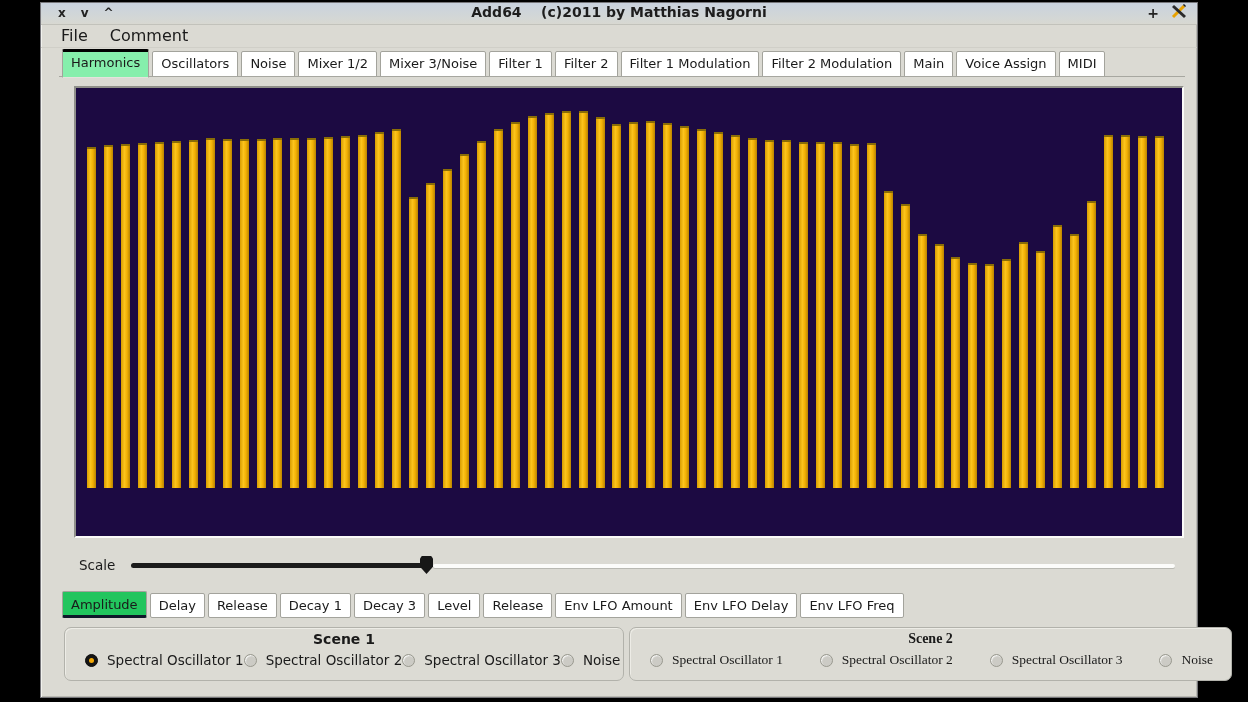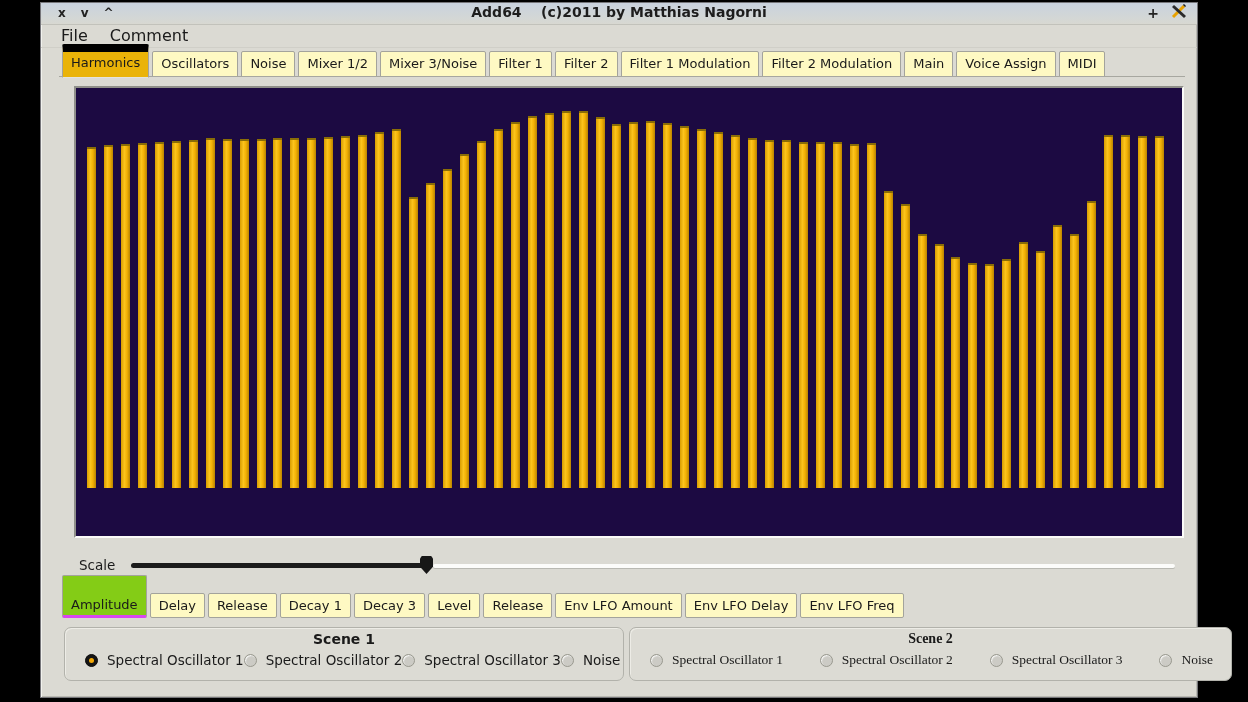--- a/index.html
+++ b/index.html
@@ -25,30 +25,30 @@
   .plus{font-weight:bold;font-size:14px;color:#222;}
   
   .menubar{position:absolute;left:0;top:21px;right:0;height:23px;display:flex;align-items:center;padding-left:20px;border-bottom:1px solid #d0cfc8;}
   .menu-item{padding:2px 8px 3px 0;margin-right:14px;font-size:16px;}
   
   .tabrow{position:absolute;display:flex;align-items:flex-end;}
   .tabrow1{left:21px;top:46px;height:28px;}
   .tabrow2{left:21px;top:588px;height:27px;}
   .nbline{position:absolute;left:18px;right:12px;top:73px;border-top:1px solid #a7a7a0;}
   .tab{
-    background:#fef9c3;border:1px solid #a3a39c;border-radius:2px 2px 0 0;
+    background:#ffffff;border:1px solid #a3a39c;border-radius:2px 2px 0 0;
     padding:4px 8px 5px;margin-right:3px;font-size:13px;white-space:nowrap;position:relative;
   }
   .tabrow2 .tab{border-radius:2px;padding:4px 8px;}
   .tabrow1 .tab.active{
-    background:#eab308;border-top:8px solid #000000;padding-top:3px;padding-bottom:7px;
+    background:#86efac;border-top:3px solid #000000;padding-top:3px;padding-bottom:7px;
     border-bottom:1px solid #e4e3dc;z-index:2;top:1px;
   }
   .tabrow2 .tab.active{
-    background:#84cc16;border-bottom:3px solid #d946ef;padding-bottom:3px;padding-top:21px;z-index:2;
+    background:#22c55e;border-bottom:3px solid #0f172a;padding-bottom:3px;padding-top:5px;z-index:2;
   }
   
   .chart{
     position:absolute;left:33px;top:83px;width:1110px;height:452px;box-sizing:border-box;
     background:#1c0a42;border:2px solid;border-color:#8f8f89 #fbfbf8 #fbfbf8 #8f8f89;
   }
   .bars{position:absolute;inset:0;}
   .bar{
     position:absolute;width:9px;bottom:48px;
     background:linear-gradient(90deg,#d89d00 0%,#fcc41d 38%,#f3b105 65%,#b98400 100%);

